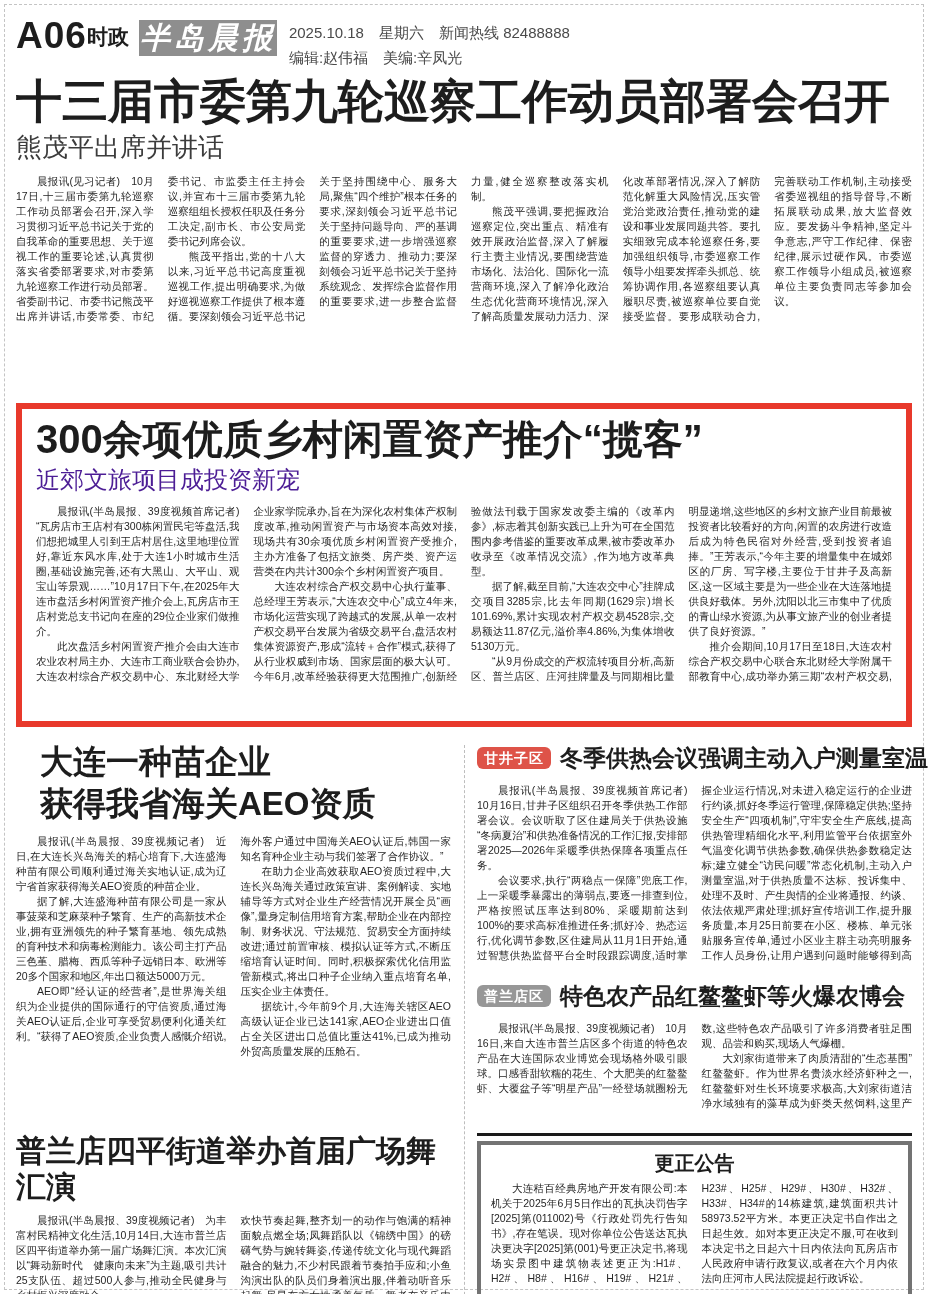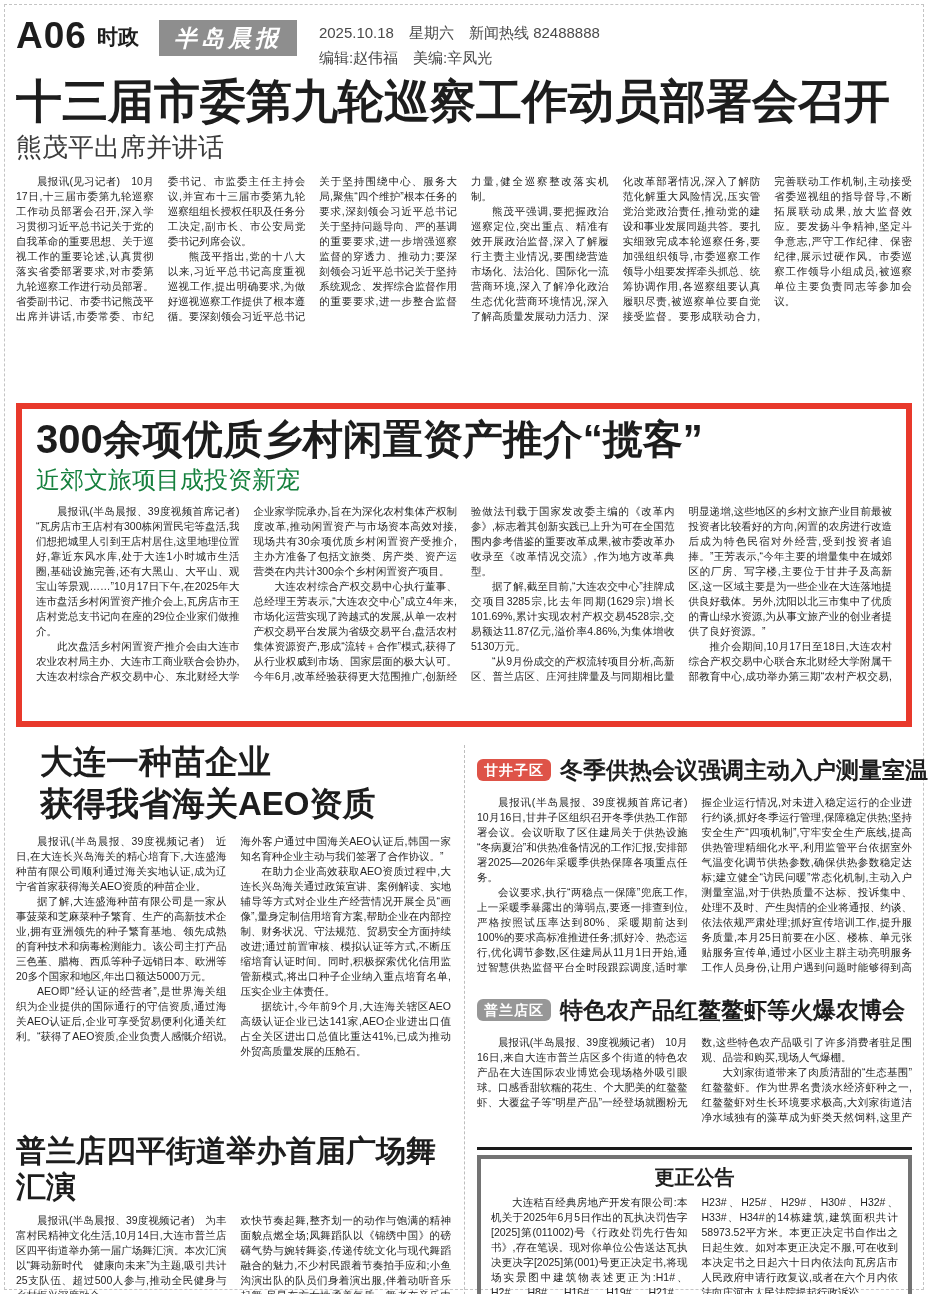--- a/index.html
+++ b/index.html
@@ -8,63 +8,63 @@
     width:928px; height:1294px; position:relative; overflow:hidden;
     font-family:"Liberation Sans","DejaVu Sans",sans-serif;
     color:#1d1d1d;
   }
   .frame {
     position:absolute; inset:4px; border:1px dashed #c4c4c4; pointer-events:none;
   }
   .page { position:relative; width:100%; height:100%; padding:14px 16px; }
 
   
-  .masthead { display:flex; align-items:flex-start; gap:10px; height:52px; }
+  .masthead { display:flex; align-items:flex-start; height:52px; }
   .pageno { font-size:37px; font-weight:900; letter-spacing:1px; line-height:44px; }
   .section-name { font-size:21px; font-weight:700; line-height:46px; }
   .paper-logo {
     margin-left:10px; margin-top:6px; width:138px; height:36px; background:#8e8e8e;
     color:#fff; display:flex; align-items:center; justify-content:center;
     font-family:"DejaVu Serif","Liberation Serif",serif; font-style:italic;
-    font-weight:700; font-size:23px; letter-spacing:4px;
+    font-weight:700; font-size:30px; letter-spacing:4px;
   }
   .masthead-meta { margin-left:12px; margin-top:7px; font-size:15px; color:#4a4a4a; line-height:1.65; }
 
   
   .cols { text-align:justify; font-size:10.5px; line-height:15px; color:#262626; overflow:hidden; column-gap:14px; }
   .cols p { text-indent:2em; }
 
   
   .lead { margin-top:10px; }
   .lead h1 { font-size:46px; font-weight:900; letter-spacing:0px; line-height:1.12; white-space:nowrap; }
   .lead .sub { font-size:26px; color:#3c3c3c; font-weight:400; margin-top:2px; }
   .lead-body { column-count:6; height:216px; margin-top:9px; }
 
   
   .featured {
     margin-top:13px; border:6px solid var(--accent,#e8392b);
     padding:8px 14px 28px; height:324px; overflow:hidden;
   }
   .featured h2 { font-size:40px; font-weight:900; line-height:1.1; white-space:nowrap; }
-  .featured .sub { font-size:24px; color:#15803d; font-weight:400; margin:3px 0 8px; }
+  .featured .sub { font-size:24px; color:#4c1d95; font-weight:400; margin:3px 0 8px; }
   .featured-body { column-count:4; height:184px; }
 
   
   .bottom { position:relative; display:grid; grid-template-columns:1fr 1fr; column-gap:26px; margin-top:14px; }
   .bottom::before { content:""; position:absolute; left:50%; top:4px; bottom:6px; border-left:1px dashed #bdbdbd; }
 
   
   .aeo h2 { font-size:33px; font-weight:700; line-height:1.28;margin-left:24px; }
   .aeo-body { column-count:2; height:286px; margin-top:9px; }
   .dance { margin-top:13px; }
   .dance h3 { font-size:30px; font-weight:900; line-height:1.2; }
   .dance-body { column-count:2; height:128px; margin-top:8px; }
 
   
-  .tagged { display:flex; align-items:center; gap:9px; margin-top:14px; }
+  .tagged { display:flex; align-items:center; gap:9px; margin-top:2px; }
   .tag {
     flex:0 0 auto; border-radius:6px; color:#fff; font-size:14px; font-weight:700;
     padding:3px 7px; line-height:1.2; letter-spacing:1px;
   }
   .tag-red { background:var(--tag-red,#de5348); }
   .tag-gray { background:var(--tag-gray,#979797); }
   .tagged h3 { font-size:23px; font-weight:900; white-space:nowrap; }
   .heating-body { column-count:2; height:186px; margin:9px 0 12px; }
   .expo-body { column-count:2; height:102px; margin:9px 0 10px; }
 

